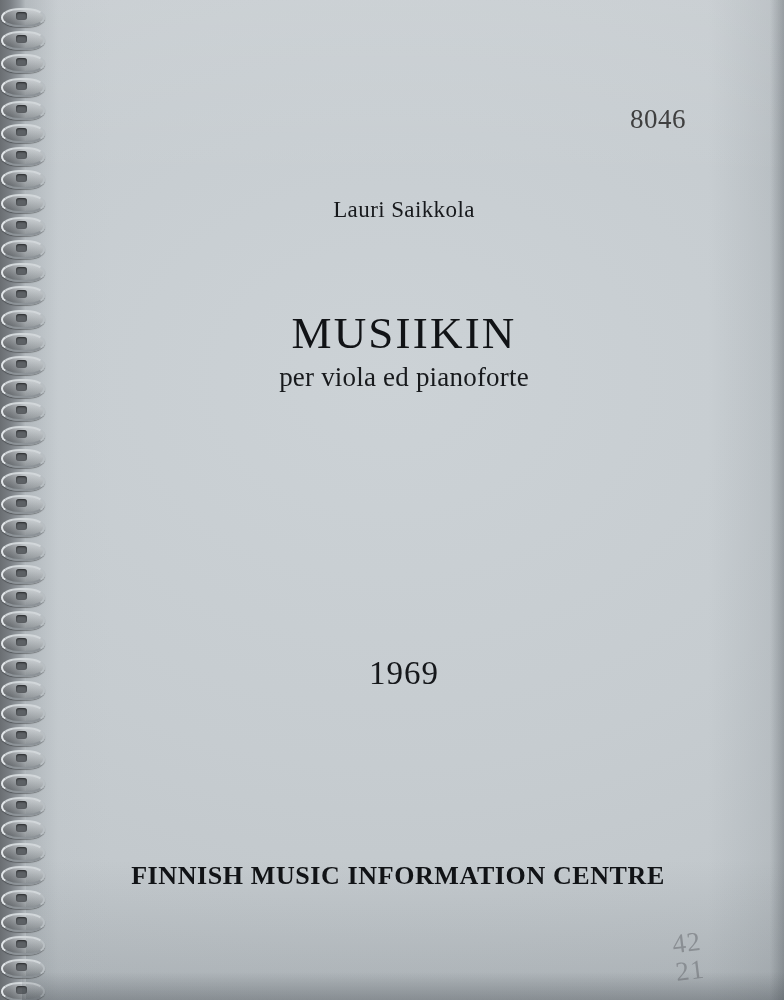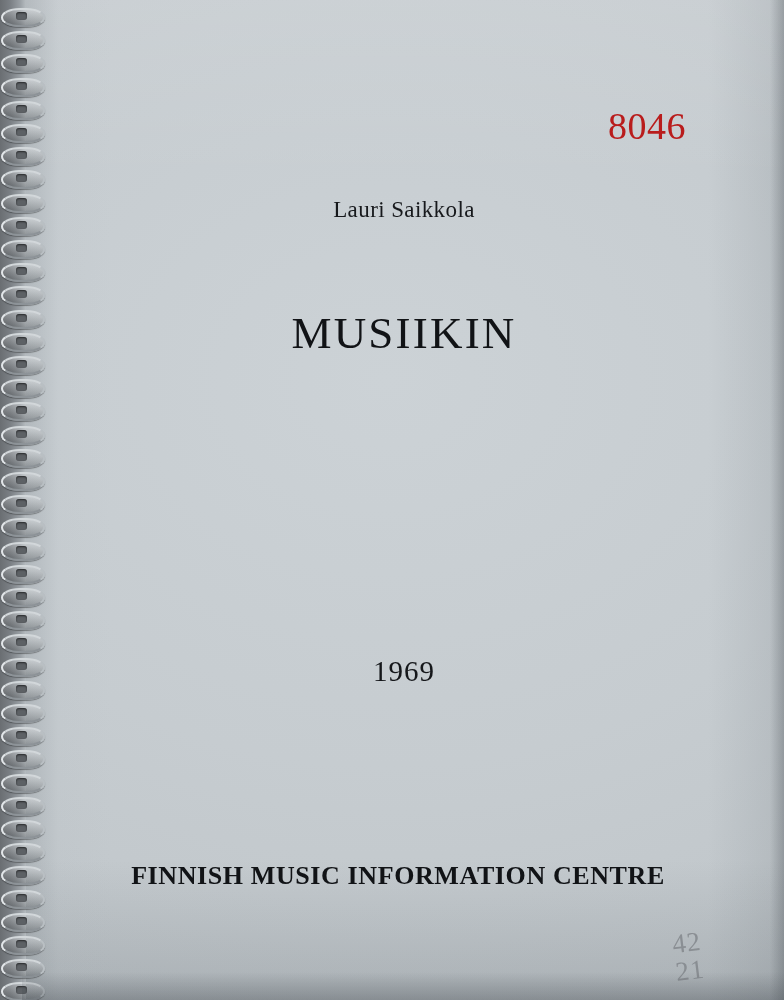--- a/index.html
+++ b/index.html
@@ -94,23 +94,23 @@
     top: 0;
     width: 716px;
     height: 1000px;
     color: #1d1f21;
   }
 
   .catalog-number {
     position: absolute;
     right: 76px;
     top: 104px;
-    font-size: 38px;
+    font-size: 27px;
     letter-spacing: 0.5px;
-    color: #b91c1c;
+    color: #404040;
   }
 
   .composer {
     position: absolute;
     left: 0;
     right: 0;
     top: 197px;
     text-align: center;
     font-size: 23px;
     letter-spacing: 0.4px;
@@ -138,21 +138,21 @@
     letter-spacing: 0.2px;
     color: #17191c;
   }
 
   .year {
     position: absolute;
     left: 0;
     right: 0;
     top: 655px;
     text-align: center;
-    font-size: 29px;
+    font-size: 33px;
     letter-spacing: 1px;
     color: #15171a;
   }
 
   .publisher {
     position: absolute;
     left: 0;
     right: 0;
     top: 773px;
     text-align: center;
@@ -324,20 +324,21 @@
     </div>
 
   <div class="content">
 
     <div class="catalog-number">8046</div>
 
     <div class="composer">Lauri Saikkola</div>
 
     <div class="work-title">MUSIIKIN</div>
 
+    <div class="subtitle">per viola ed pianoforte</div>
 
     <div class="year">1969</div>
 
 
 
     <div class="org-en">FINNISH MUSIC INFORMATION CENTRE</div>
 
     <div class="pencil-mark">
       <span class="l1">42</span>
       <span class="l2">21</span>

